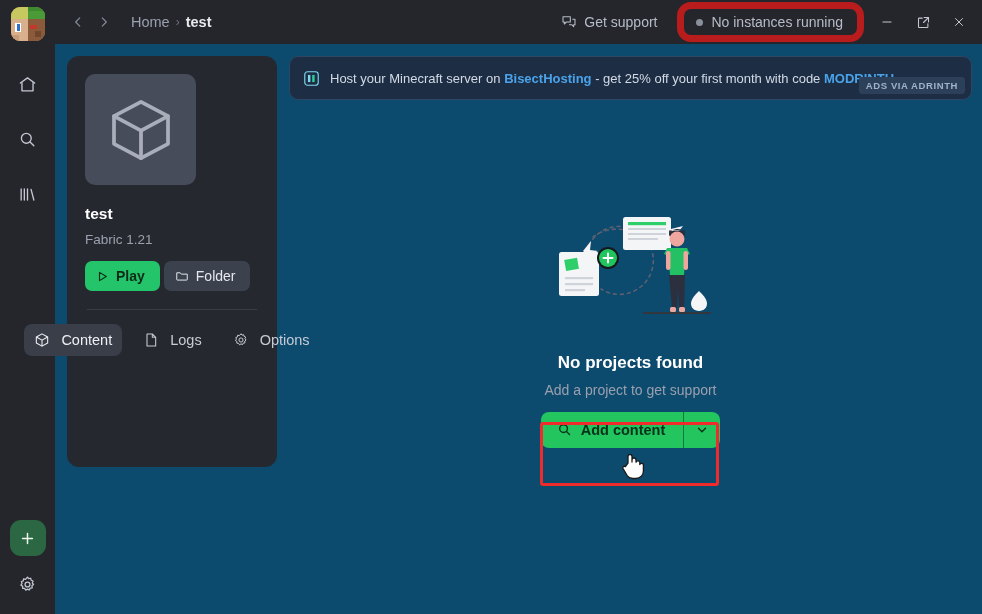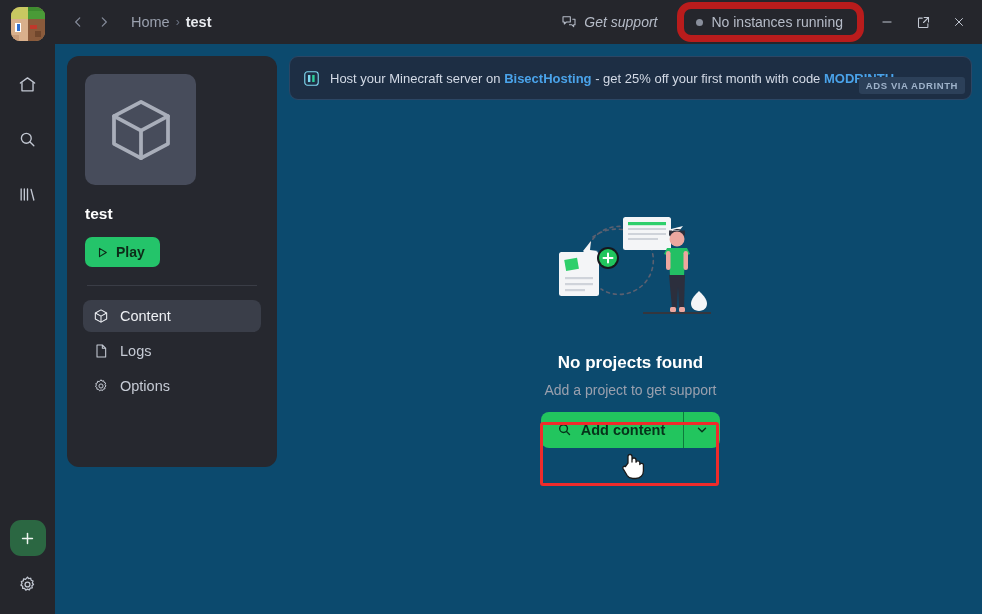--- a/index.html
+++ b/index.html
@@ -48,21 +48,21 @@
     width: 22px; height: 26px; display: flex; align-items: center; justify-content: center;
     color: #868c9b; cursor: pointer; font-size: 15px;
   }
   .crumbs { display: flex; align-items: center; gap: 6px; margin-left: 12px; font-size: 14.5px; }
   .crumb-home { color: #9aa0ae; cursor: pointer; }
   .crumb-sep { color: #6a7181; font-size: 12px; }
   .crumb-cur { color: #e8eaee; font-weight: bold; cursor: default; }
   .tb-spacer { flex: 1; }
   .support {
     display: flex; align-items: center; gap: 7px; color: #b6bcc8;
-    font-size: 14px; cursor: pointer; padding: 4px 6px; font-style: italic;
+    font-size: 14px; cursor: pointer; padding: 4px 6px;
   }
   .pill {
     display: flex; align-items: center; gap: 8px;
     border: 7px solid #b91c1c; border-radius: 14px;
     padding: 5px 14px 5px 12px; margin-left: 10px; color: #b6bcc8; font-size: 14px;
     cursor: pointer;
   }
   .dot { width: 7px; height: 7px; border-radius: 50%; background: #8a8f9c; }
   .wbtn {
     width: 26px; height: 26px; display: flex; align-items: center; justify-content: center;
@@ -88,21 +88,21 @@
     background: #24c46a; color: #0d2b18; border-radius: 7px;
     padding: 7px 15px 7px 11px; display: flex; align-items: center; gap: 7px;
     font-size: 14px; font-weight: bold; cursor: pointer; border: none;
   }
   .folder {
     background: #3c414e; color: #e4e7ec; border-radius: 7px;
     padding: 7px 14px 7px 11px; display: flex; align-items: center; gap: 7px;
     font-size: 14px; cursor: pointer; border: none;
   }
   .divider { height: 1px; background: #3a3d46; margin: 18px 4px 14px 4px; }
-  .navlist { display: flex; flex-direction: column; gap: 3px; justify-content: center; }
+  .navlist { display: flex; flex-direction: row; gap: 11px; justify-content: center; }
   .navitem {
     display: flex; align-items: center; gap: 11px;
     padding: 8px 10px; border-radius: 8px; color: #c6cbd5; font-size: 14.5px; cursor: pointer;
   }
   .navitem.active { background: #3a3e49; color: #eef0f4; }
 
   
   .main { flex: 1; display: flex; flex-direction: column; min-width: 0; position: relative; }
   .ad {
     height: 44px; background: #1d2e44; border: 1px solid #2c4664; border-radius: 9px;
@@ -276,28 +276,37 @@
         <div class="thumb">
           <span>
             <svg width="72" height="72" viewBox="0 0 24 24" fill="none" stroke="#a9aeba" stroke-width="1.25" stroke-linejoin="round" stroke-linecap="round">
               <path d="M12 2.6 21 7.4v9.2L12 21.4 3 16.6V7.4z"></path>
               <path d="M3 7.4l9 4.8 9-4.8"></path>
                 <path d="M12 12.2v9.2"></path>
             </svg>
           </span>
         </div>
         <div class="inst-title">test</div>
+        <div class="inst-sub">Fabric 1.21</div>
         <div class="btn-row">
           <button class="play">
             <span>
               <svg width="13" height="13" viewBox="0 0 24 24" fill="none" stroke="#0d2b18" stroke-width="2.1" stroke-linejoin="round">
                   <path d="M6.5 4.4 19 12 6.5 19.6z"></path>
                 </svg>
             </span>
             <span>Play</span>
+          </button>
+          <button class="folder">
+            <span>
+              <svg width="14" height="14" viewBox="0 0 24 24" fill="none" stroke="#e4e7ec" stroke-width="1.7" stroke-linejoin="round">
+                  <path d="M3 6.5h6l2 2.3h10V18a1 1 0 0 1-1 1H4a1 1 0 0 1-1-1z"></path>
+                </svg>
+            </span>
+            <span>Folder</span>
           </button>
         </div>
         <div class="divider"></div>
         <div class="navlist">
           <div class="navitem active">
             <span>
               <svg width="16" height="16" viewBox="0 0 24 24" fill="none" stroke="#eef0f4" stroke-width="1.6" stroke-linejoin="round">
                   <path d="M12 2.8 20.5 7.5v9L12 21.2 3.5 16.5v-9z"></path>
                   <path d="M3.5 7.5 12 12.2l8.5-4.7"></path>
                   <path d="M12 12.2v9"></path>

